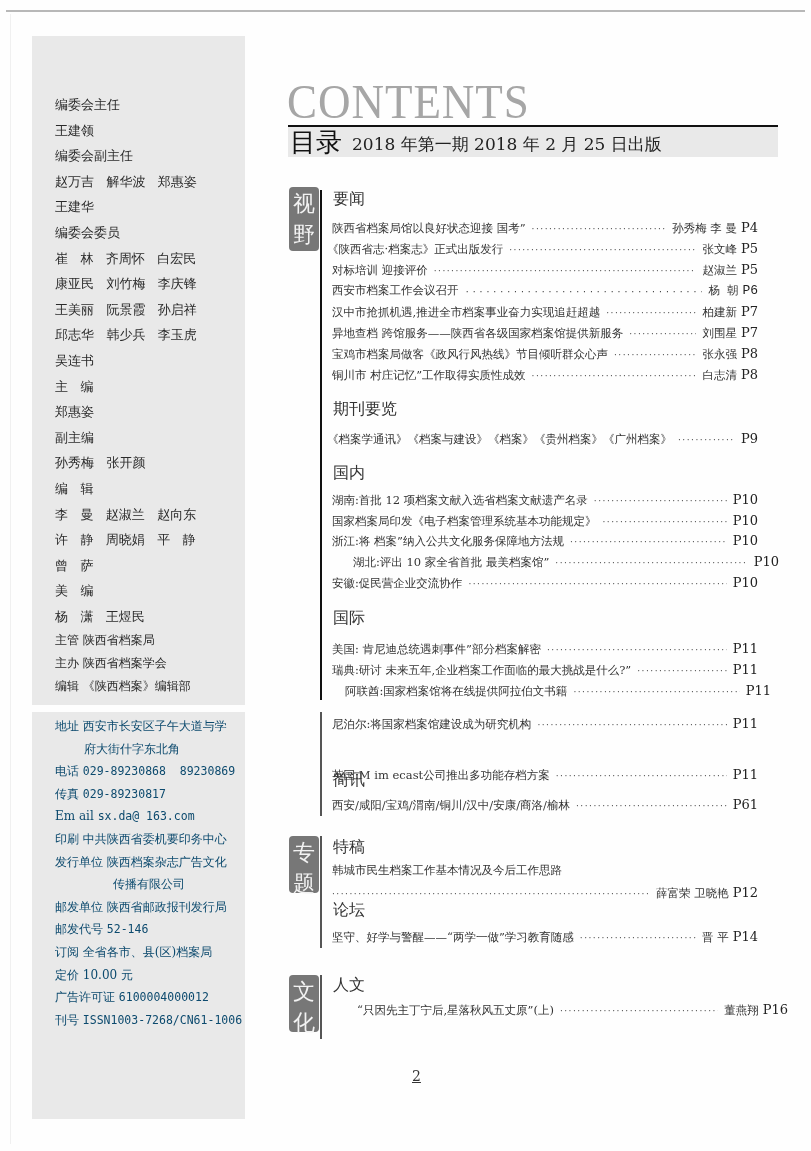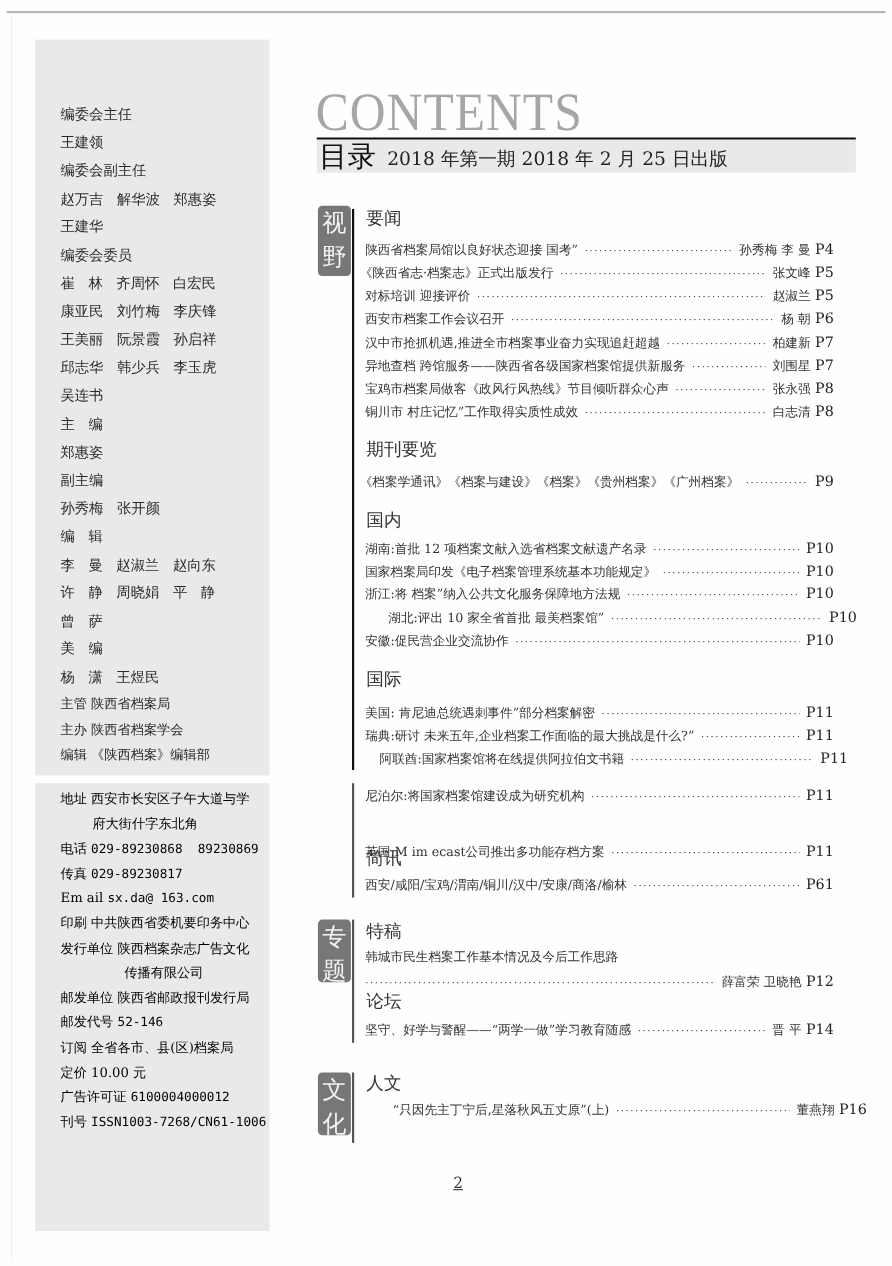--- a/index.html
+++ b/index.html
@@ -14,21 +14,21 @@
     .sidebar-top {
       position: absolute; left: 32px; top: 36px; width: 213px; height: 669px; background: #e9e9e9;
     }
     .sidebar-bottom {
       position: absolute; left: 32px; top: 712px; width: 213px; height: 407px; background: #e9e9e9;
     }
     .masthead { position: absolute; left: 23px; top: 56px; }
     .masthead .row { font-size: 13px; height: 25.6px; line-height: 25.6px; white-space: pre; color: #2a2a2a; }
     .masthead .row.small { font-size: 12px; height: 23px; line-height: 23px; }
     .info { position: absolute; left: 23px; top: 3px; width: 190px; }
-    .info .row { font-size: 12px; line-height: 22.6px; white-space: pre; color: #000000; }
+    .info .row { font-size: 12px; line-height: 22.6px; white-space: pre; color: #0c4a6e; }
     .info .row.indent { padding-left: 29px; }
     .info .row.indent2 { padding-left: 58px; }
     .mono { font-family: "DejaVu Sans Mono", "Liberation Mono", monospace; font-size: 11.5px; }
 
     
     .contents-title {
       position: absolute; left: 287px; top: 76px; font-family: "Liberation Serif", "DejaVu Serif", serif;
       font-size: 49px; color: #a6a6a6; letter-spacing: 1px; line-height: 52px; transform: scaleX(0.92); transform-origin: left;
     }
     .header-rule { position: absolute; left: 288px; top: 125px; width: 490px; height: 2px; background: #111; }
@@ -154,21 +154,21 @@
     <span class="dots"></span>
     <span class="au">张文峰</span>
     <span class="pg">P5</span>
   </div>
 <div class="entry" style="top:262px;">
     <span class="t">对标培训   迎接评价</span>
     <span class="dots"></span>
     <span class="au">赵淑兰</span>
     <span class="pg">P5</span>
   </div>
-<div class="entry" style="top:283px;">
+<div class="entry" style="top:283px;font-family:Liberation Mono, monospace;">
     <span class="t">西安市档案工作会议召开</span>
     <span class="dots"></span>
     <span class="au">杨  朝</span>
     <span class="pg">P6</span>
   </div>
 <div class="entry" style="top:304px;">
     <span class="t">汉中市抢抓机遇,推进全市档案事业奋力实现追赶超越</span>
     <span class="dots"></span>
     <span class="au">柏建新</span>
     <span class="pg">P7</span>

